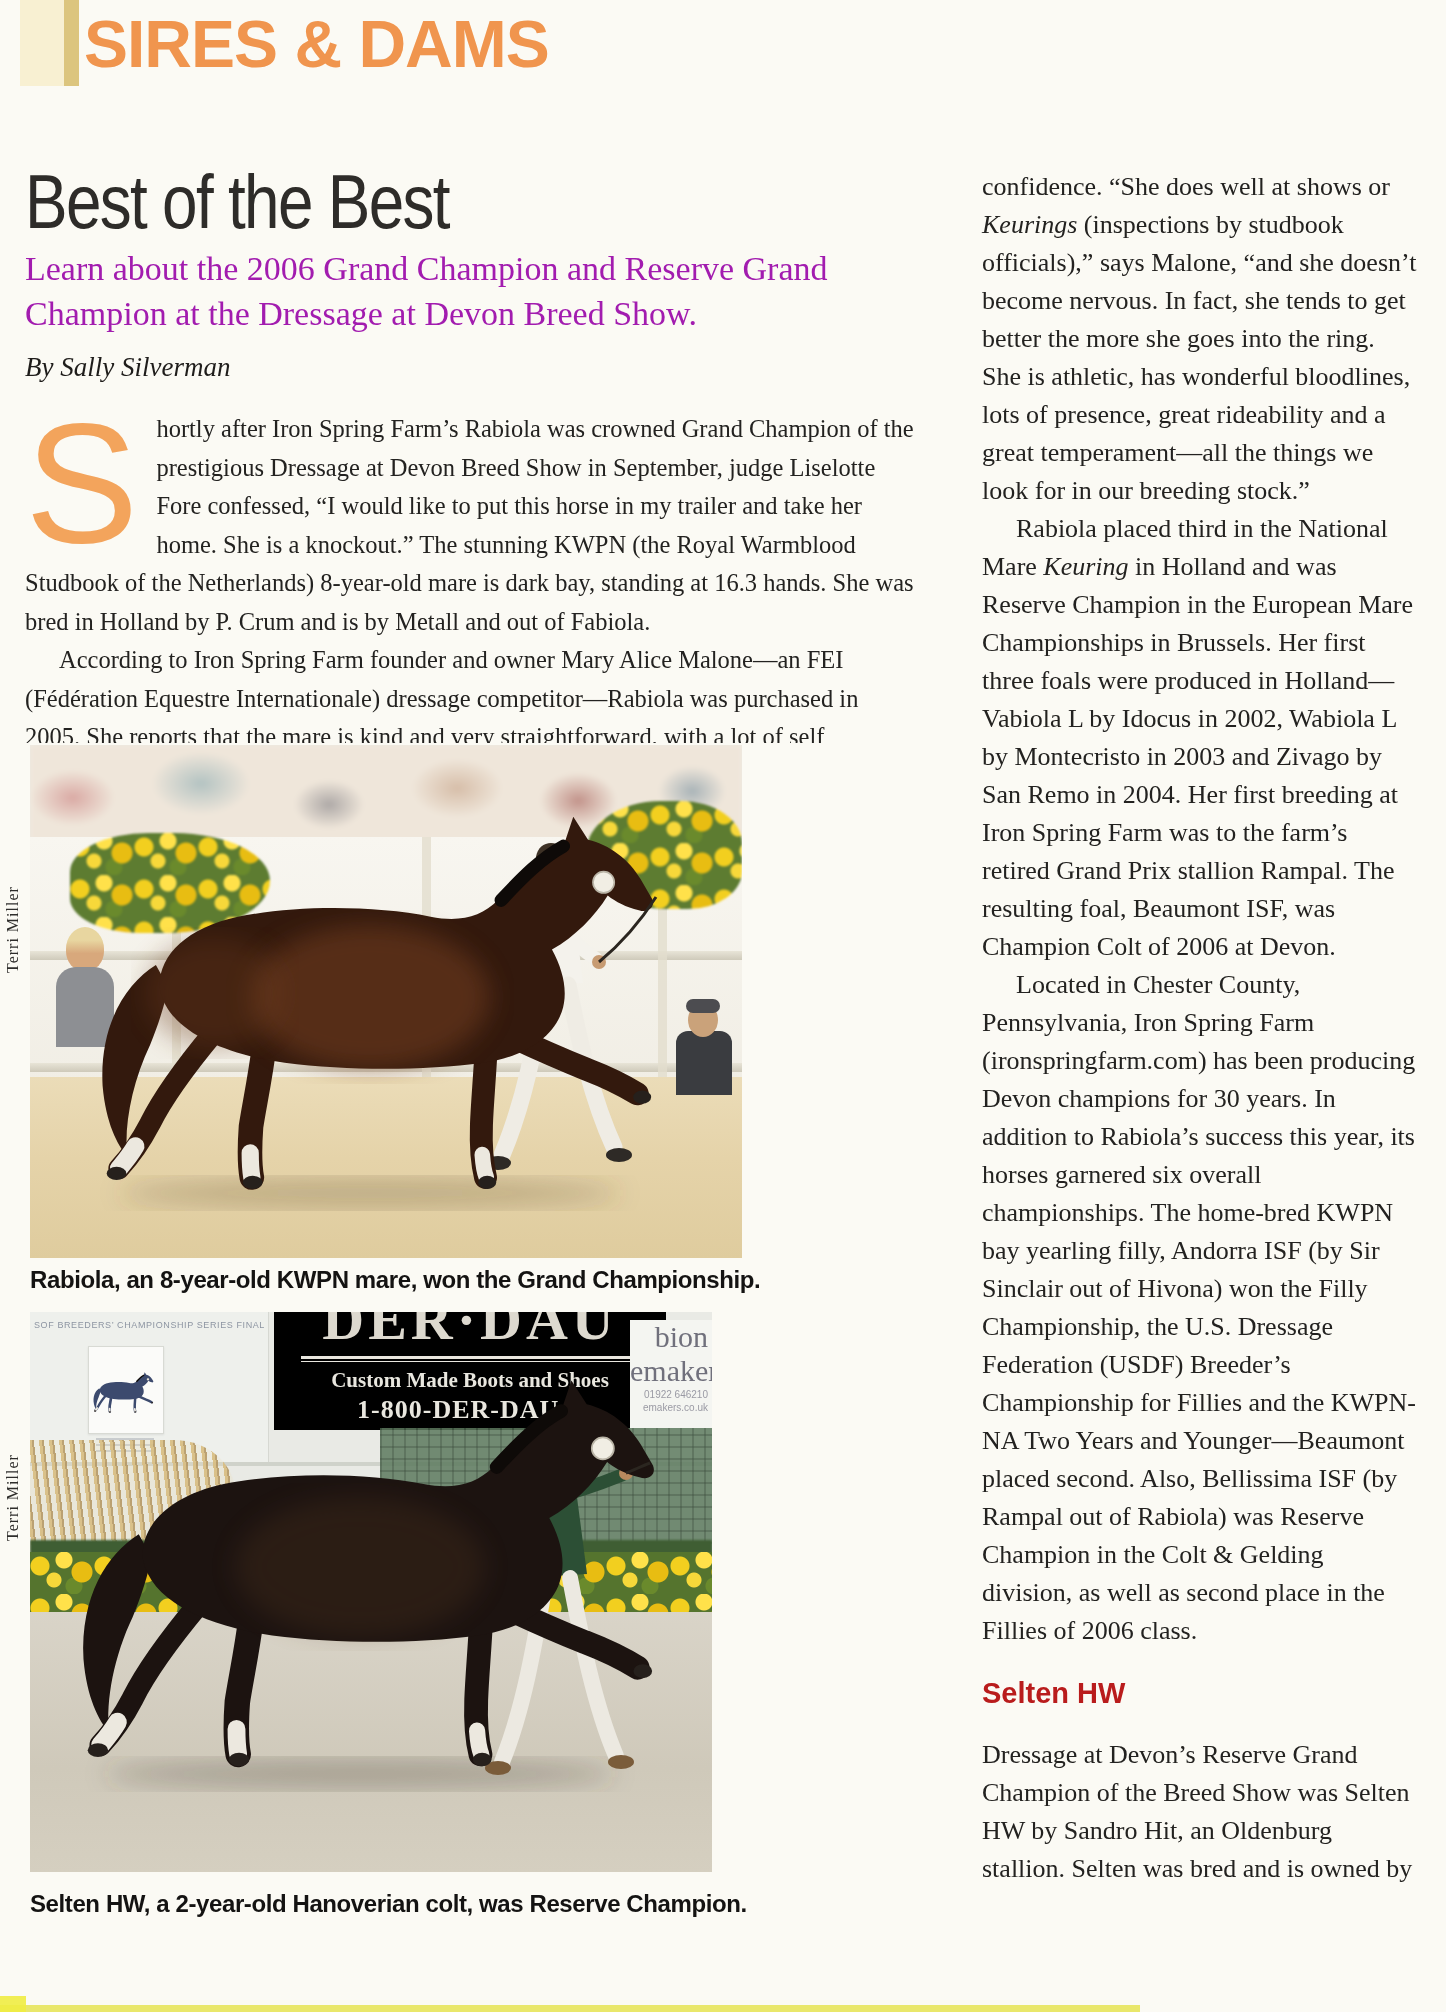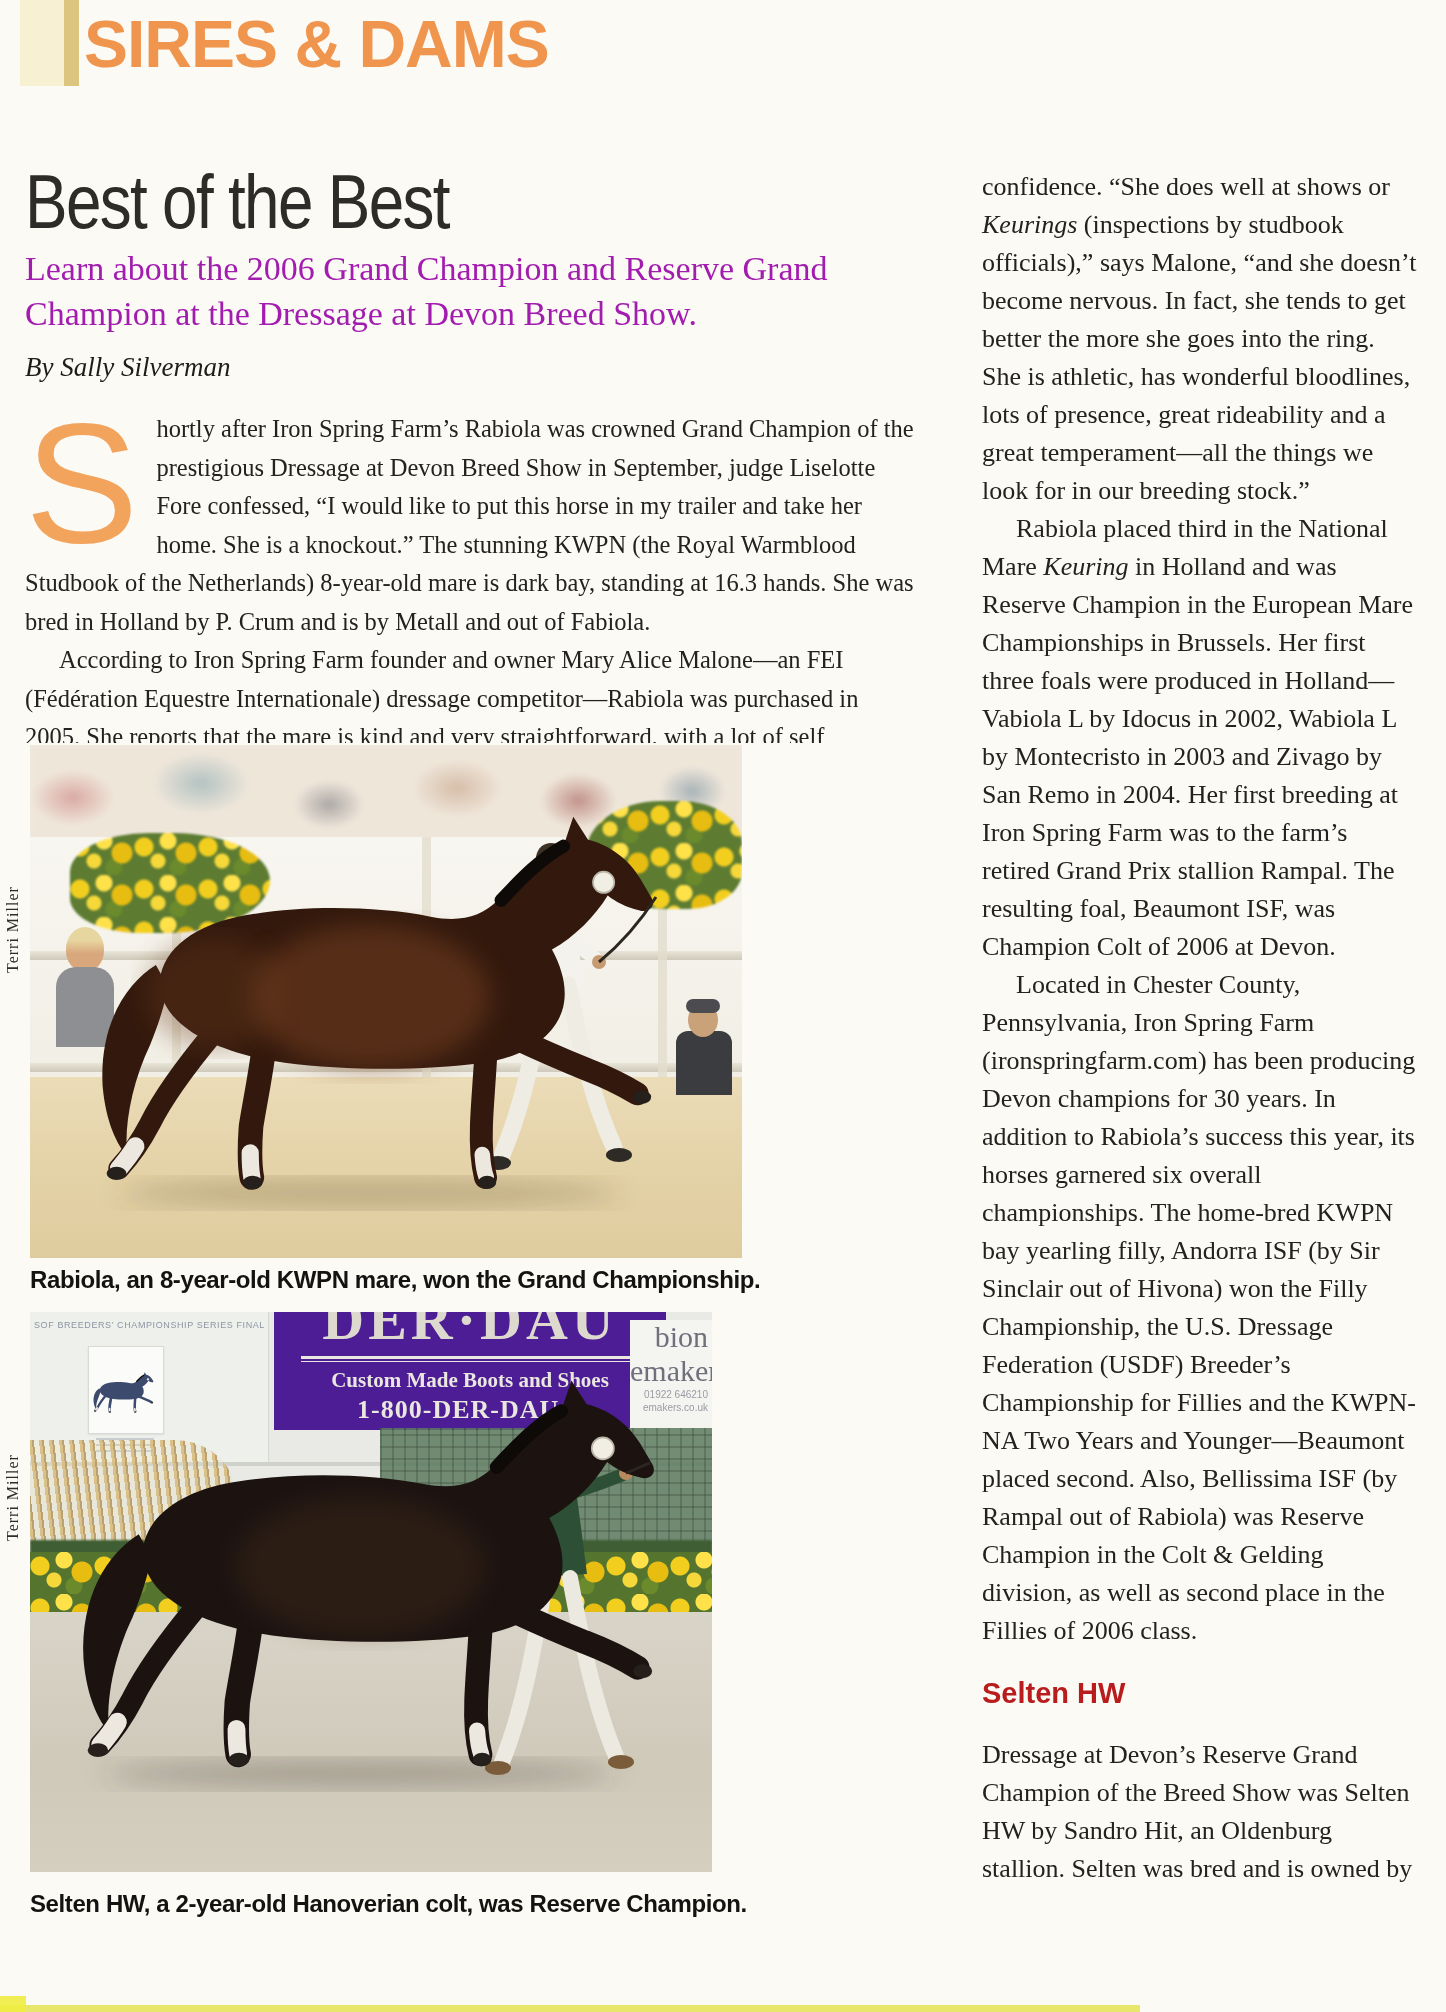--- a/index.html
+++ b/index.html
@@ -106,21 +106,21 @@
   .p2-wall-line{position:absolute;left:0;top:150px;width:100%;height:4px;background:#cfd2ca;}
   .p2-sign-left{position:absolute;left:0;top:0;width:238px;height:152px;background:#eef0ec;
     border-right:1px solid #d6d8d2;}
   .p2-sign-left-text{
     position:absolute;left:4px;top:8px;width:230px;overflow:hidden;white-space:nowrap;
     font-family:"Liberation Sans",sans-serif;font-size:9px;letter-spacing:.6px;color:#8d95a2;}
   .p2-logo-frame{position:absolute;left:58px;top:34px;width:74px;height:86px;background:#fbfbf9;
     border:1px solid #d8dad4;box-shadow:0 1px 2px rgba(0,0,0,.08);}
   .p2-logo-lines{position:absolute;left:66px;top:126px;width:58px;height:14px;
     background:repeating-linear-gradient(#b9bdc2 0 2px,transparent 2px 6px);opacity:.7;}
-  .p2-banner{position:absolute;left:244px;top:0;width:392px;height:118px;background:#4c1d95;
+  .p2-banner{position:absolute;left:244px;top:0;width:392px;height:118px;background:#000000;
     text-align:center;color:#e9e7df;}
   .p2-banner-big{height:42px;overflow:hidden;}
   .p2-banner-big span{display:inline-block;margin-top:-26px;font-family:"Liberation Serif",serif;
     font-weight:bold;font-size:58px;letter-spacing:4px;color:#ddd9cf;}
   .p2-banner-rule{width:86%;margin:2px auto 6px auto;border-top:3px solid #e9e7df;
     border-bottom:1px solid #e9e7df;height:2px;}
   .p2-banner-line1{font-family:"Liberation Serif",serif;font-weight:bold;font-size:21px;}
   .p2-banner-line2{font-family:"Liberation Serif",serif;font-weight:bold;font-size:26px;letter-spacing:1px;margin-top:2px;}
   .p2-sign-right{position:absolute;left:600px;top:8px;width:82px;height:140px;background:#f4f5f1;
     overflow:hidden;text-align:right;padding-right:4px;box-sizing:border-box;color:#70707c;}

